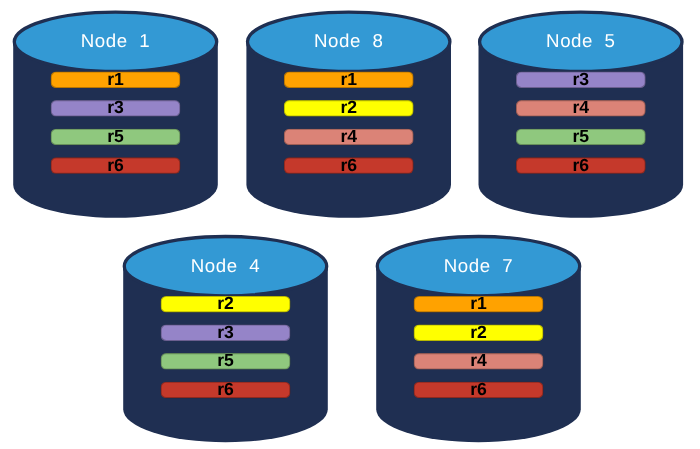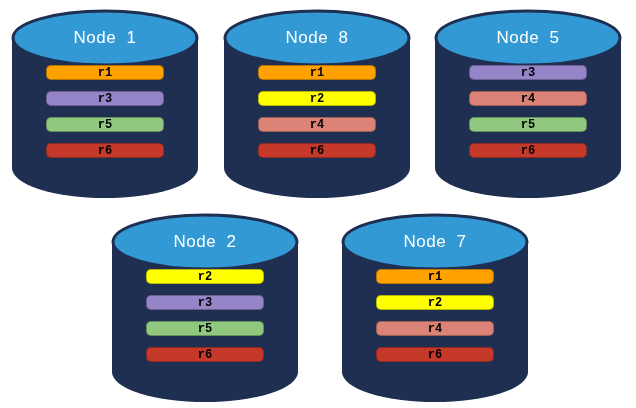--- a/index.html
+++ b/index.html
@@ -20,23 +20,22 @@
     white-space:pre;user-select:none;
   }
   .bars{
     position:absolute;left:36px;right:36px;top:57px;
     display:flex;flex-direction:column;gap:11px;
   }
   .bar{
     height:15px;box-sizing:border-box;border-radius:5px;
     border:1px solid rgba(0,0,0,0.28);
     display:flex;align-items:center;justify-content:center;
-    font-size:12px;font-weight:bold;line-height:1;
+    font-size:16px;font-weight:bold;line-height:1;
     color:var(--bar-text,#000000);
-    font-family:Liberation Mono, monospace;
   }
 </style>
 </head>
 <body style="background: rgb(255, 255, 255);">
 
 <div class="canvas">
 
   <div id="nodes-root">
       <div class="node node-1">
       <svg class="cyl" viewBox="0 0 190 192" aria-hidden="true">
@@ -75,21 +74,21 @@
           <div class="bar" style="background: rgb(219, 131, 119);">r4</div>
           <div class="bar" style="background: rgb(143, 200, 126);">r5</div>
           <div class="bar" style="background: rgb(197, 57, 43);">r6</div>
         </div>
     </div>
       <div class="node node-4">
       <svg class="cyl" viewBox="0 0 190 192" aria-hidden="true">
         <path class="cyl-body" d="M2,30 V160 A93,30 0 0 0 188,160 V30 Z"></path>
         <ellipse class="cyl-top" cx="95" cy="30" rx="92" ry="27"></ellipse>
       </svg>
-      <div class="node-title">Node  2</div>
+      <div class="node-title">Node  4</div>
       <div class="bars">
           <div class="bar" style="background: rgb(255, 255, 0);">r2</div>
           <div class="bar" style="background: rgb(149, 132, 200);">r3</div>
           <div class="bar" style="background: rgb(143, 200, 126);">r5</div>
           <div class="bar" style="background: rgb(197, 57, 43);">r6</div>
         </div>
     </div>
       <div class="node node-5">
       <svg class="cyl" viewBox="0 0 190 192" aria-hidden="true">
         <path class="cyl-body" d="M2,30 V160 A93,30 0 0 0 188,160 V30 Z"></path>

